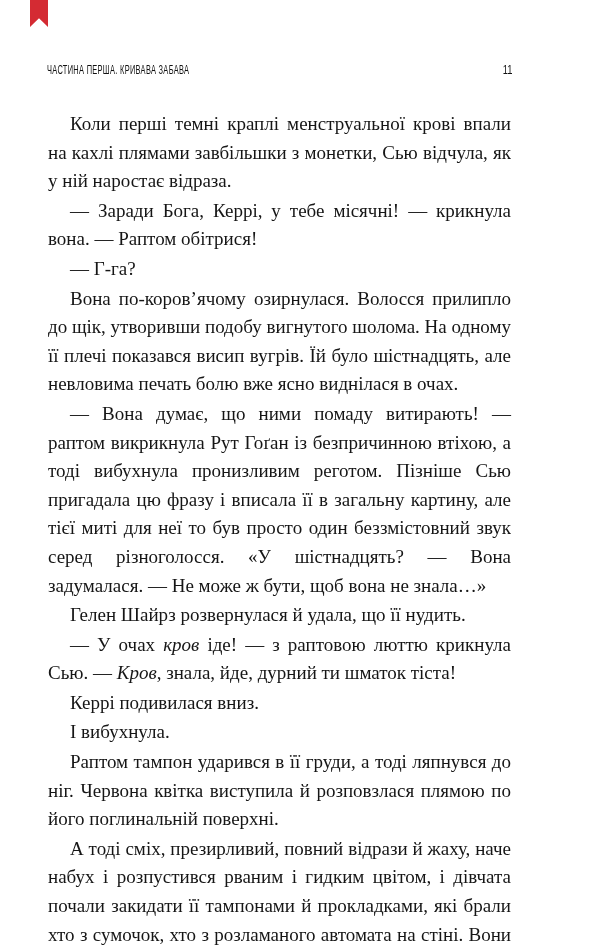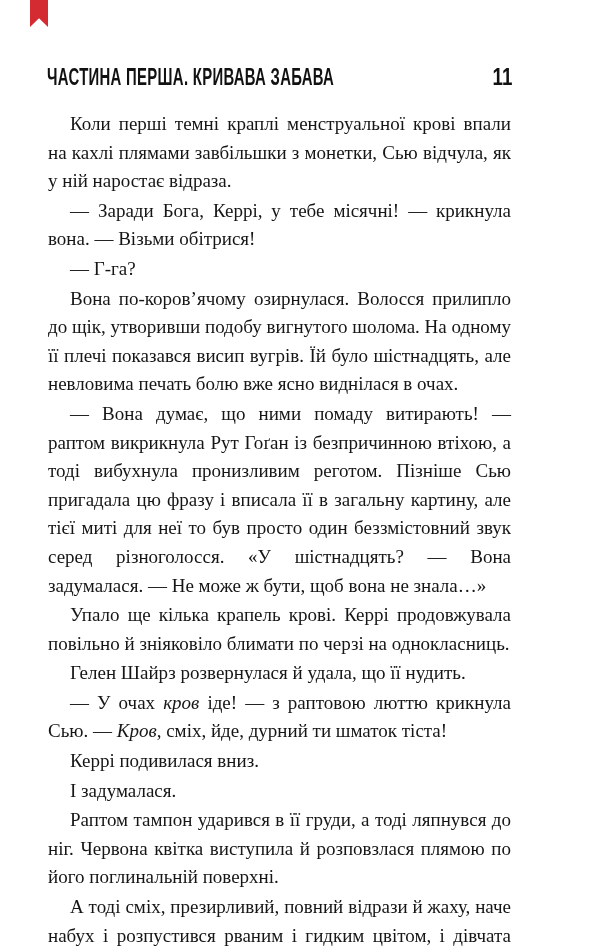--- a/index.html
+++ b/index.html
@@ -22,22 +22,22 @@
     height: 27px;
     clip-path: polygon(0 0, 100% 0, 100% 100%, 50% 68%, 0 100%);
   }
   .running-head {
     position: absolute;
     top: 63px;
     left: 47px;
     width: 465px;
     height: 18px;
     font-family: "Liberation Sans", sans-serif;
-    font-weight: 700;
-    font-size: 24px;
+    font-weight: 400;
+    font-size: 12px;
     color: #111111;
     white-space: nowrap;
   }
   .rh-title {
     position: absolute;
     left: 0;
     top: 0;
     display: inline-block;
     transform: scaleX(0.62);
     transform-origin: left center;
@@ -77,26 +77,25 @@
 
   <div class="bookmark" style="background: rgb(212, 43, 51);"></div>
 
   <header class="running-head">
     <span class="rh-title">ЧАСТИНА ПЕРША. КРИВАВА ЗАБАВА</span>
     <span class="rh-num">11</span>
   </header>
 
   <main class="body-text" id="body-text">
       <p class="para"><span>Коли перші темні краплі менструальної крові впали на кахлі плямами завбільшки з монетки, Сью відчула, як у ній наростає відраза.</span></p>
-      <p class="para"><span>— Заради Бога, Керрі, у тебе місячні! — крикнула вона. — Візьми обітрися!</span></p>
+      <p class="para"><span>— Заради Бога, Керрі, у тебе місячні! — крикнула вона. — Раптом обітрися!</span></p>
       <p class="para"><span>— Г-га?</span></p>
       <p class="para"><span>Вона по-коров’ячому озирнулася. Волосся прилипло до щік, утворивши подобу вигнутого шолома. На одному її плечі показався висип вугрів. Їй було шістнадцять, але невловима печать болю вже ясно виднілася в очах.</span></p>
       <p class="para"><span>— Вона думає, що ними помаду витирають! — раптом викрикнула Рут Гоґан із безпричинною втіхою, а тоді вибухнула пронизливим реготом. Пізніше Сью пригадала цю фразу і вписала її в загальну картину, але тієї миті для неї то був просто один беззмістовний звук серед різноголосся. «У шістнадцять? — Вона задумалася. — Не може ж бути, щоб вона не знала…»</span></p>
-      <p class="para"><span>Упало ще кілька крапель крові. Керрі продовжувала повільно й зніяковіло блимати по черзі на однокласниць.</span></p>
       <p class="para"><span>Гелен Шайрз розвернулася й удала, що її нудить.</span></p>
-      <p class="para"><span>— У очах </span><em>кров</em><span> іде! — з раптовою люттю крикнула Сью. — </span><em>Кров</em><span>, сміх, йде, дурний ти шматок тіста!</span></p>
+      <p class="para"><span>— У очах </span><em>кров</em><span> іде! — з раптовою люттю крикнула Сью. — </span><em>Кров</em><span>, знала, йде, дурний ти шматок тіста!</span></p>
       <p class="para"><span>Керрі подивилася вниз.</span></p>
-      <p class="para"><span>І задумалася.</span></p>
+      <p class="para"><span>І вибухнула.</span></p>
       <p class="para"><span>Раптом тампон ударився в її груди, а тоді ляпнувся до ніг. Червона квітка виступила й розповзлася плямою по його поглинальній поверхні.</span></p>
       <p class="para"><span>А тоді сміх, презирливий, повний відрази й жаху, наче набух і розпустився рваним і гидким цвітом, і дівчата почали закидати її тампонами й прокладками, які брали хто з сумочок, хто з розламаного автомата на стіні. Вони снігом пролітали в повітрі, а дівчата почали скандувати: «За-</span></p>
     </main>
 
 </div>
 
 </body></html>

